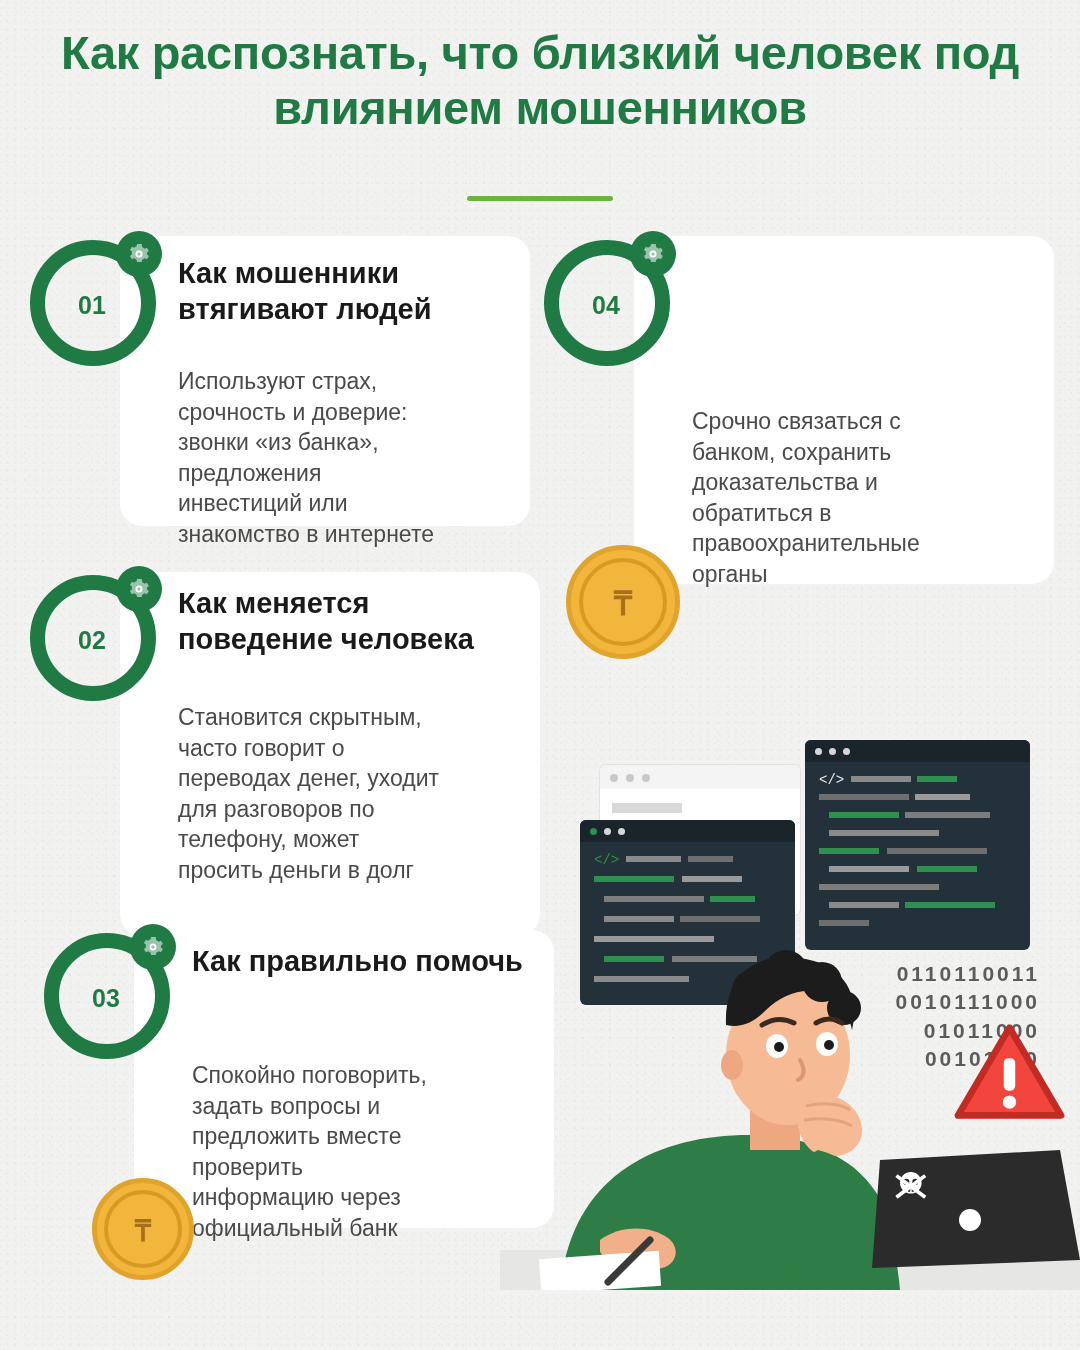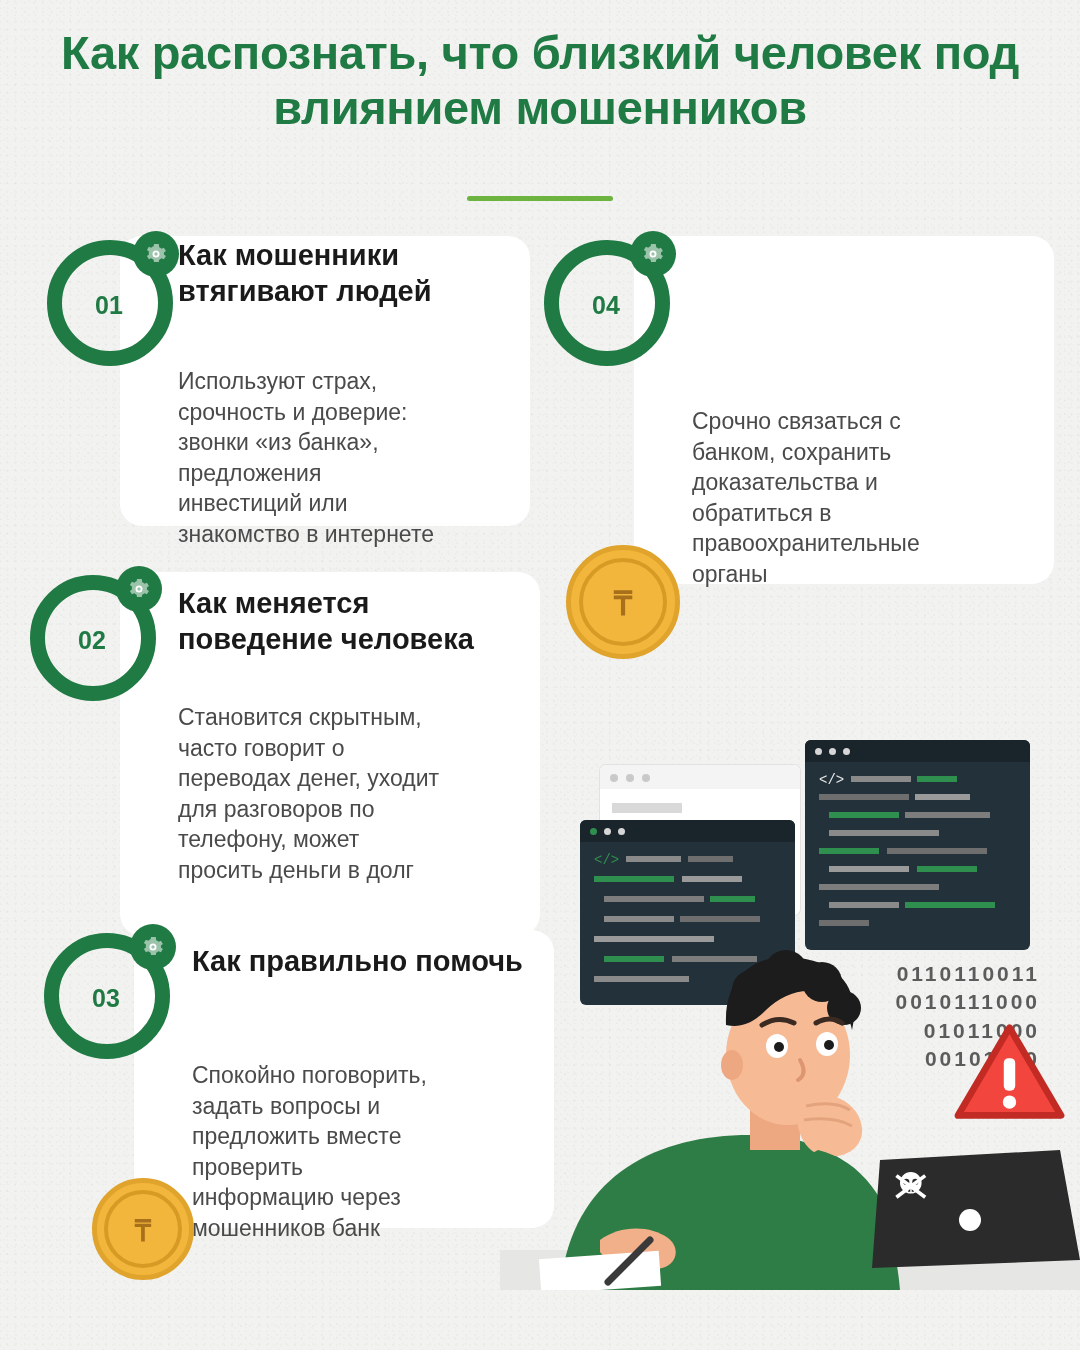--- a/index.html
+++ b/index.html
@@ -94,29 +94,29 @@
 </style>
 </head>
 <body>
 
 <div class="noise"></div>
 
 <div class="title">Как распознать, что близкий человек под влиянием мошенников</div>
 <div class="title-underline"></div>
 
 <div class="card" style="left:120px;top:236px;width:410px;height:290px;">
-  <div class="head" style="position:absolute;left:58px;top:2px;width:330px;">Как мошенники втягивают людей</div>
+  <div class="head" style="position:absolute;left:58px;top:20px;width:330px;">Как мошенники втягивают людей</div>
   <div class="body" style="position:absolute;left:58px;top:100px;width:350px;">Используют страх,
 срочность и доверие:
 звонки «из банка»,
 предложения
 инвестиций или
 знакомство в интернете</div>
 </div>
-<div class="badge" style="left:47px;top:240px;text-align:center;">
+<div class="badge" style="left:30px;top:240px;text-align:center;">
   <div class="ring"></div>
   <div class="num">01</div>
   <div class="gear">
     <svg viewBox="0 0 24 24" fill="#ffffff" aria-hidden="true">
       <path d="M12 8.5a3.5 3.5 0 1 0 0 7 3.5 3.5 0 0 0 0-7zm0 5.2a1.7 1.7 0 1 1 0-3.4 1.7 1.7 0 0 1 0 3.4z"></path>
       <path d="M20 12c0-.5 0-1-.1-1.4l2-1.5-2-3.4-2.3 1a7.6 7.6 0 0 0-2.4-1.4L14.8 2H10l-.4 2.3c-.9.3-1.7.8-2.4 1.4l-2.3-1-2 3.4 2 1.5a8.6 8.6 0 0 0 0 2.8l-2 1.5 2 3.4 2.3-1c.7.6 1.5 1.1 2.4 1.4l.4 2.3h4.8l.4-2.3c.9-.3 1.7-.8 2.4-1.4l2.3 1 2-3.4-2-1.5c.1-.4.1-.9.1-1.4z" opacity="0.55"></path>
     </svg>
   </div>
 </div>
 
@@ -140,21 +140,21 @@
   </div>
 </div>
 
 <div class="card" style="left:134px;top:930px;width:420px;height:298px;">
   <div class="head" style="position:absolute;left:58px;top:14px;width:340px;">Как правильно помочь</div>
   <div class="body" style="position:absolute;left:58px;top:100px;width:350px;">Спокойно поговорить,
 задать вопросы и
 предложить вместе
 проверить
 информацию через
-мошенников банк</div>
+официальный банк</div>
 </div>
 <div class="badge" style="left:44px;top:933px;">
   <div class="ring"></div>
   <div class="num">03</div>
   <div class="gear">
     <svg viewBox="0 0 24 24" fill="#ffffff" aria-hidden="true">
       <path d="M12 8.5a3.5 3.5 0 1 0 0 7 3.5 3.5 0 0 0 0-7zm0 5.2a1.7 1.7 0 1 1 0-3.4 1.7 1.7 0 0 1 0 3.4z"></path>
       <path d="M20 12c0-.5 0-1-.1-1.4l2-1.5-2-3.4-2.3 1a7.6 7.6 0 0 0-2.4-1.4L14.8 2H10l-.4 2.3c-.9.3-1.7.8-2.4 1.4l-2.3-1-2 3.4 2 1.5a8.6 8.6 0 0 0 0 2.8l-2 1.5 2 3.4 2.3-1c.7.6 1.5 1.1 2.4 1.4l.4 2.3h4.8l.4-2.3c.9-.3 1.7-.8 2.4-1.4l2.3 1 2-3.4-2-1.5c.1-.4.1-.9.1-1.4z" opacity="0.55"></path>
     </svg>
   </div>

